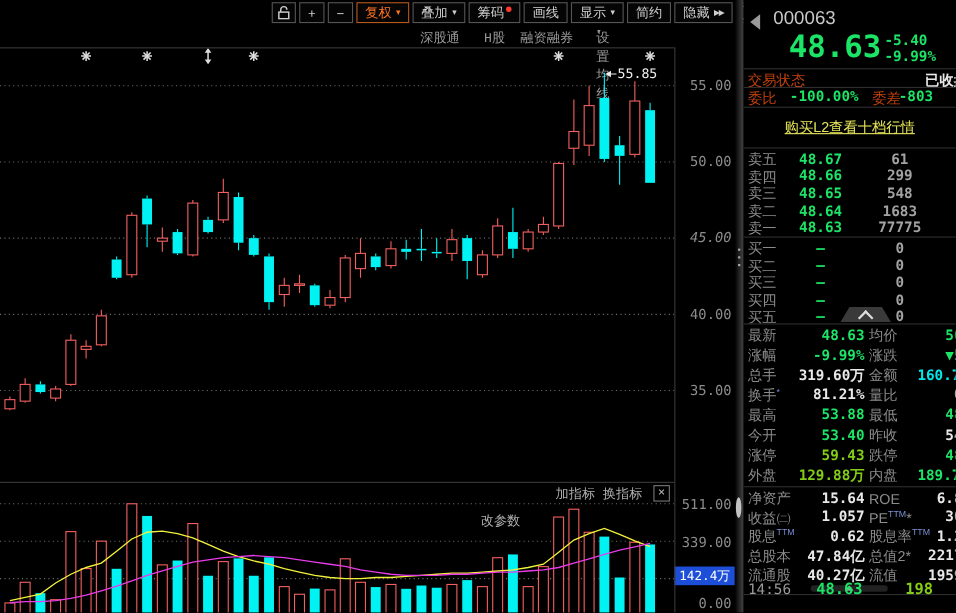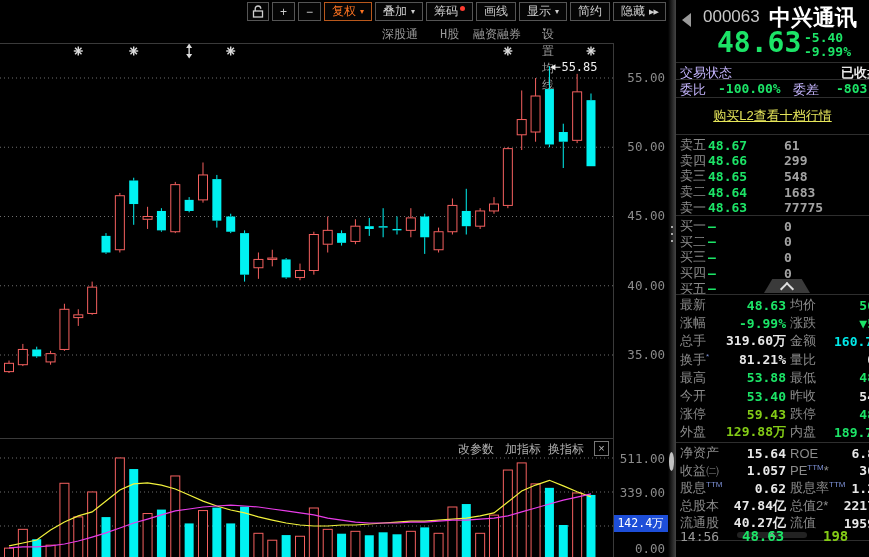--- a/index.html
+++ b/index.html
@@ -44,30 +44,30 @@
   .hline{position:absolute;left:0;width:193px;height:1px;background:#2e2e2e;}
   #back-arrow{position:absolute;left:6px;top:13px;width:0;height:0;border-top:7px solid transparent;
               border-bottom:7px solid transparent;border-right:9px solid #9a9a9a;cursor:pointer;}
   #stk-code{position:absolute;left:27px;top:7px;font-size:17px;color:#c8c8c8;}
   #stk-name{position:absolute;left:93px;top:3px;font-size:22px;font-weight:bold;color:#fff;}
   #stk-price{position:absolute;left:41px;top:26px;font-size:28px;font-weight:bold;color:#1ce467;
              font-family:"DejaVu Sans Mono",monospace;}
   #stk-chg{position:absolute;left:128px;top:31px;font-size:13px;font-weight:bold;color:#1ce467;
            font-family:"DejaVu Sans Mono",monospace;line-height:14px;}
   .prow{position:absolute;left:0;width:199px;}
-  .lb{color:#c4b5fd;font-size:13px;}
+  .lb{color:#c2410c;font-size:13px;}
   .g{color:#1ce467;} .r{color:#84cc16;} .w{color:#e8e8e8;} .c{color:#00e8e8;}
   .val{font-family:"DejaVu Sans Mono",monospace;font-weight:bold;font-size:13px;white-space:nowrap;}
   #l2-link{position:absolute;left:0;top:98px;width:193px;height:36px;display:flex;align-items:center;
            justify-content:center;color:#e6e65a;font-size:13px;font-weight:normal;
            text-decoration:underline;cursor:pointer;}
   #asks,#bids{position:absolute;left:0;width:199px;}
   .orow{display:grid;grid-template-columns:32px 76px 68px;height:15.7px;align-items:center;cursor:pointer;}
   .orow .ol{padding-left:4px;color:#8b8b8b;font-size:13px;}
-  .orow .op,.orow .ov{text-align:left;font-family:"DejaVu Sans Mono",monospace;font-weight:bold;font-size:13px;}
+  .orow .op,.orow .ov{text-align:center;font-family:"DejaVu Sans Mono",monospace;font-weight:bold;font-size:13px;}
   .orow .op{color:#1ce467;} .orow .ov{color:#a3a3a3;}
   #ob-chevron{position:absolute;left:88px;top:279px;width:46px;height:14px;background:#3a3a3a;
               clip-path:polygon(18% 0,82% 0,100% 100%,0 100%);cursor:pointer;}
   #ob-chevron b{position:absolute;left:18px;top:5px;width:8px;height:8px;border-top:2px solid #ddd;
                 border-left:2px solid #ddd;transform:rotate(45deg);}
   .srow{display:grid;grid-template-columns:42px 68px 48px 41px;align-items:center;width:199px;}
   .srow .sl{padding-left:4px;color:#8b8b8b;font-size:13px;white-space:nowrap;}
   .srow .sv{text-align:right;font-family:"DejaVu Sans Mono",monospace;font-weight:bold;font-size:13px;white-space:nowrap;}
   .srow .sv2{text-align:right;font-family:"DejaVu Sans Mono",monospace;font-weight:bold;font-size:13px;white-space:nowrap;overflow:visible;}
   sup{font-size:8px;color:#7b8fd4;}
@@ -299,28 +299,28 @@
       <line x1="586.4939999999999" y1="7" x2="595.4939999999999" y2="7" stroke="#ddd" stroke-width="1.4"></line>
       <line x1="587.7539999999999" y1="3.7600000000000002" x2="594.2339999999999" y2="10.24" stroke="#ddd" stroke-width="1.4"></line>
       <line x1="587.7539999999999" y1="10.24" x2="594.2339999999999" y2="3.7600000000000002" stroke="#ddd" stroke-width="1.4"></line>
       <line x1="551.423" y1="23.22749999999998" x2="560.423" y2="23.22749999999998" stroke="#eee" stroke-width="1"></line>
       <path d="M 550.423 23.22749999999998 L 555.423 20.22749999999998 L 555.423 26.22749999999998 Z" fill="#eee"></path>
       <text x="561.423" y="27.22749999999998" fill="#eee" font-size="12px" font-family="DejaVu Sans Mono, monospace">55.85</text>
     </svg>
   <div id="kaxis">
       <div class="axis-lab" style="top: 70px;">55.00</div>
       <div class="axis-lab" style="top: 139px;">50.00</div>
-      <div class="axis-lab" style="top: 208px;">45.00</div>
+      <div class="axis-lab" style="top: 208px; font-style: italic;">45.00</div>
       <div class="axis-lab" style="top: 278px;">40.00</div>
       <div class="axis-lab" style="top: 347px;">35.00</div>
     </div>
   <div id="mid-divider"></div>
 
   <div id="vol-header">
-    <span class="vlink" style="left:458px;">改参数</span>
+    <span class="vlink" style="left:437px;margin-top:24px;">改参数</span>
     <span class="vlink" style="left:505px;">加指标</span>
     <span class="vlink" style="left:548px;">换指标</span>
     <span id="vol-close">×</span>
   </div>
   <svg id="vol" width="613" height="104">
       <line x1="0" y1="5" x2="613" y2="5" stroke="#6e6e6e" stroke-width="1" stroke-dasharray="1,3"></line>
       <line x1="0" y1="39" x2="613" y2="39" stroke="#6e6e6e" stroke-width="1" stroke-dasharray="1,3"></line>
       <line x1="0" y1="73" x2="613" y2="73" stroke="#6e6e6e" stroke-width="1" stroke-dasharray="1,3"></line>
       <rect x="4.5" y="95.1265" width="9" height="10.873500000000007" fill="#000" stroke="#f4605f" stroke-width="1"></rect>
       <rect x="18.357" y="76.345" width="9" height="29.655" fill="#000" stroke="#f4605f" stroke-width="1"></rect>
@@ -380,39 +380,38 @@
         <i></i>
         <i></i>
         <i></i>
       </span>
     <span id="lens"></span>
   </div>
 
   <div id="panel">
     <div id="back-arrow"></div>
     <div id="stk-code">000063</div>
-    <div id="stk-name">中兴通讯</div>
     <div id="stk-price">48.63</div>
     <div id="stk-chg">
       <div>-5.40</div>
       <div>-9.99%</div>
     </div>
     <div class="hline" style="top:62px;"></div>
 
     <div class="prow" style="top:64px;">
       <span class="lb" style="position:absolute;left:4px;">交易状态</span>
       <span class="val w" style="position:absolute;left:165px;">已收盘</span>
     </div>
     <div class="hline" style="top:79px;"></div>
 
     <div class="prow" style="top:81px;">
       <span class="lb" style="position:absolute;left:4px;">委比</span>
       <span class="val g" style="position:absolute;left:42px;">-100.00%</span>
       <span class="lb" style="position:absolute;left:117px;">委差</span>
-      <span class="val g" style="position:absolute;left:160px;">-803</span>
+      <span class="val g" style="position:absolute;left:141px;">-803</span>
     </div>
     <div class="hline" style="top:97px;"></div>
 
     <div id="l2-link">购买L2查看十档行情</div>
     <div class="hline" style="top:134px;"></div>
 
     <div id="asks" style="top:136px;">
         <div class="orow">
           <span class="ol">卖五</span>
           <span class="op">48.67</span>

